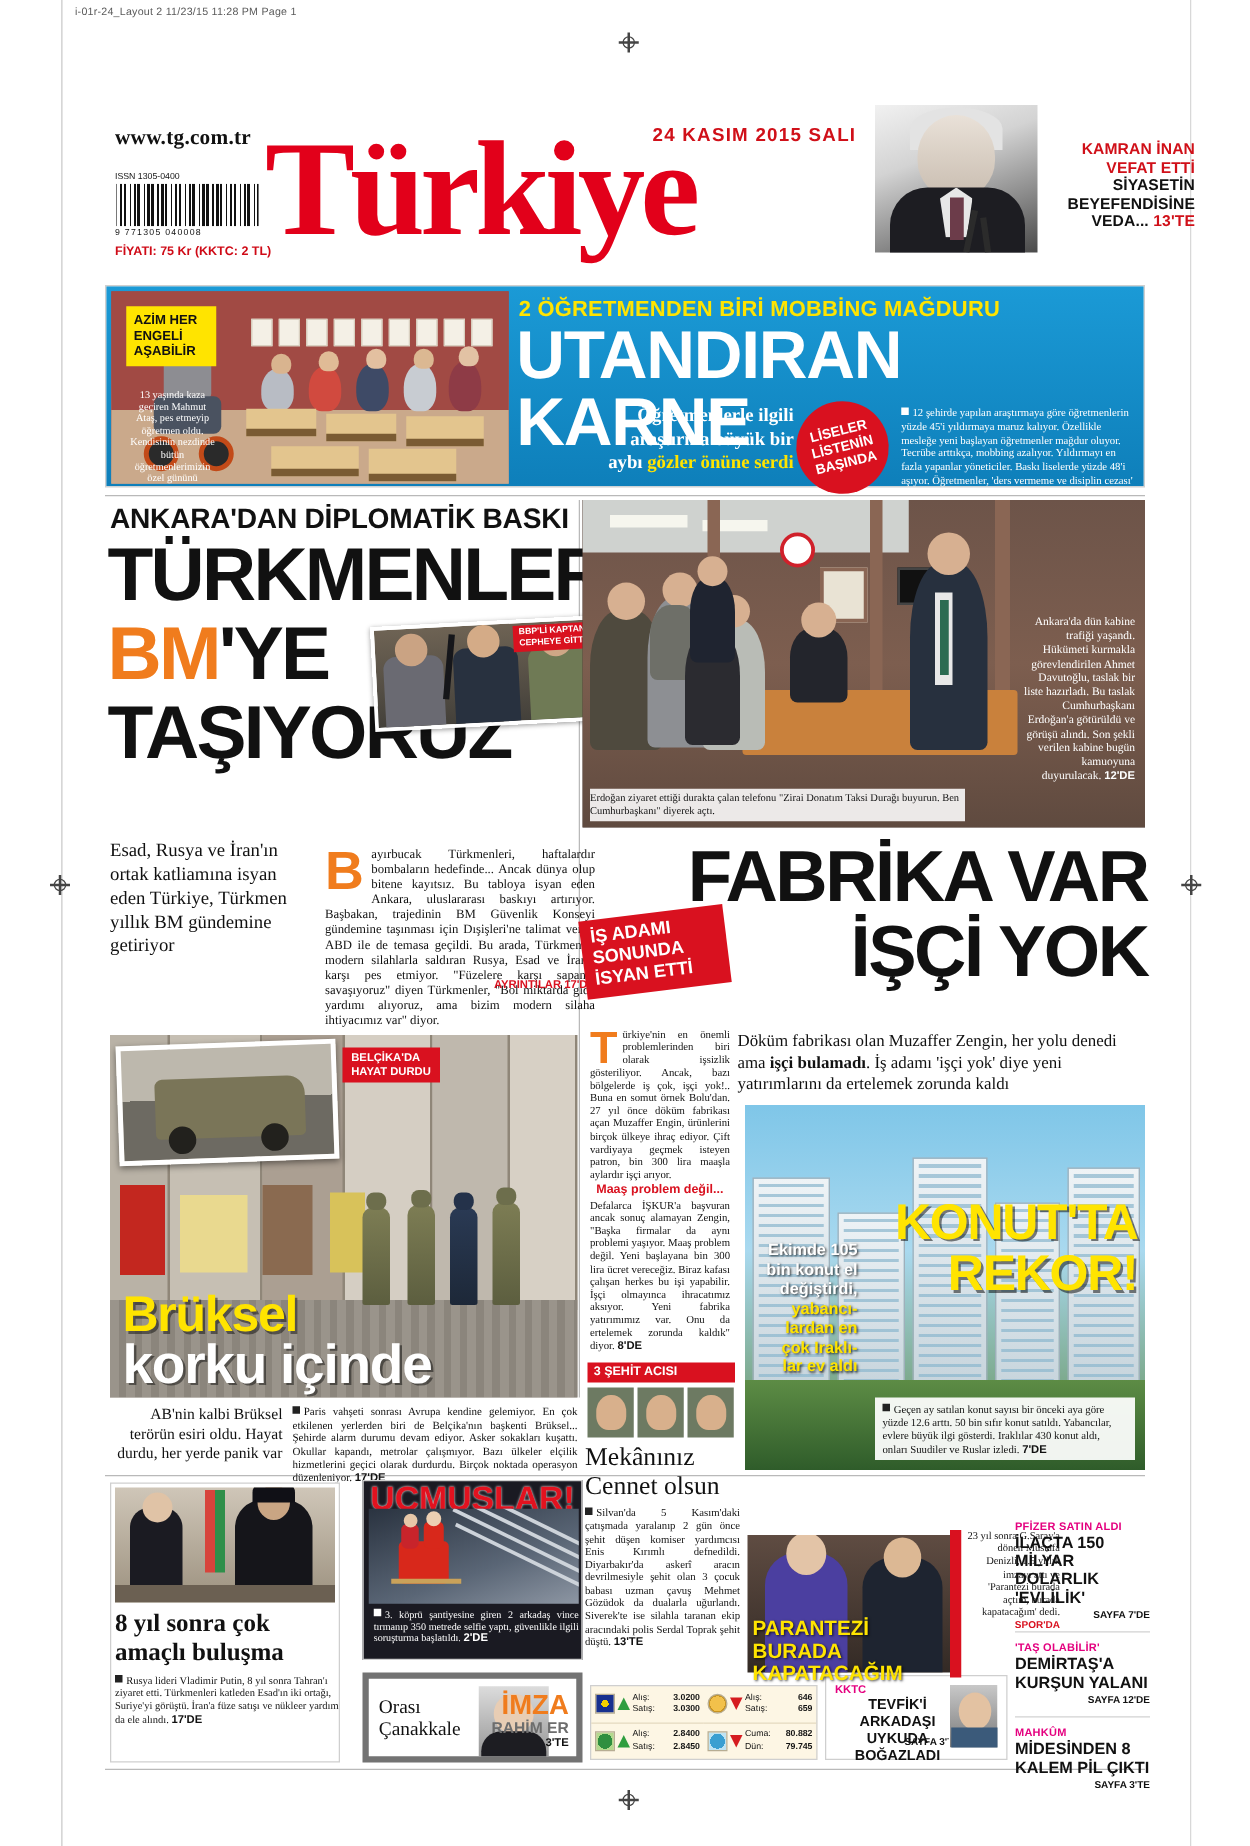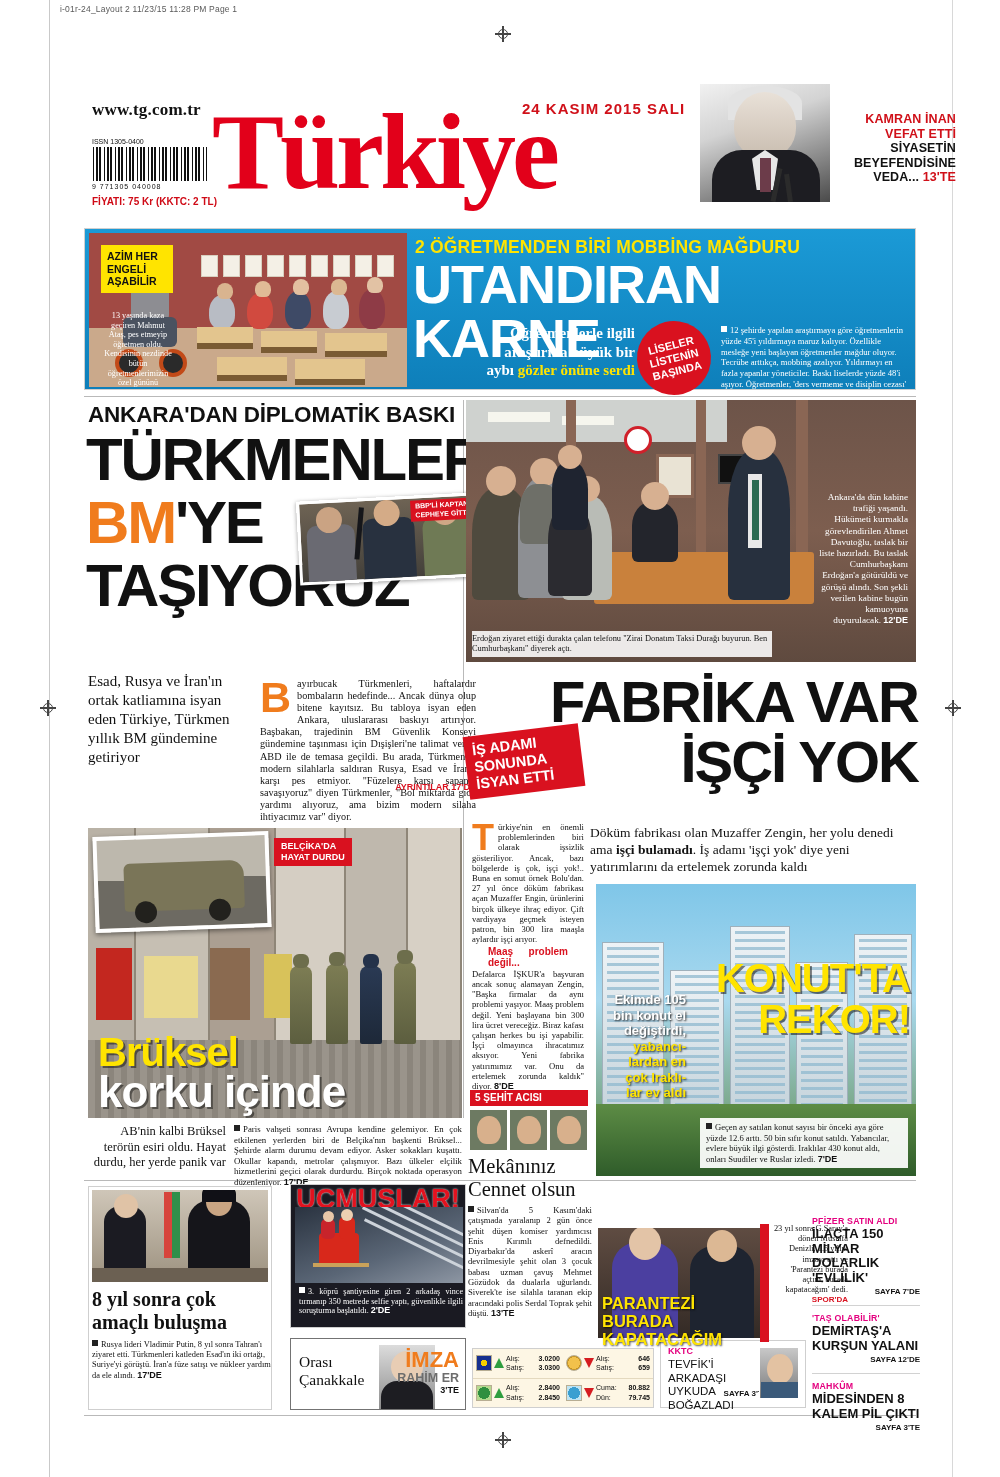--- a/index.html
+++ b/index.html
@@ -160,21 +160,21 @@
              transform:rotate(-7deg); padding:6px 8px;
              font-family:"Liberation Sans",sans-serif; font-weight:700; font-size:14.5px; line-height:17px; }
   .fab-sub { position:absolute; left:590px; top:824px; width:328px;
              font-family:"Liberation Serif",serif; font-size:13.5px; line-height:17px; color:#111; }
   .fab-col { position:absolute; left:472px; top:822px; width:112px;
              font-family:"Liberation Serif",serif; font-size:8.6px; line-height:10.2px; color:#111;
              text-align:justify; }
   .fab-col .dc { float:left; font-family:"Liberation Sans",sans-serif; font-weight:700; font-size:36px;
                  line-height:28px; color:#f07c1d; padding:2px 4px 0 0; }
   .fab-sec { font-family:"Liberation Sans",sans-serif; font-weight:700; font-size:10px; color:#d9111f;
-             display:block; margin:3px 16px 1px; }
+             display:block; margin:3px 5px 1px; }
 
   
   .konut { position:absolute; left:596px; top:884px; width:320px; height:292px; overflow:hidden;
            background:linear-gradient(180deg,#7fc6e8 0%,#a9d9ef 40%,#5f8a4b 100%); }
   .bldg { position:absolute; bottom:64px; background:linear-gradient(180deg,#eef3f6,#c6d4dc);
           border:1px solid #9fb0bb; }
   .bldg::after { content:""; position:absolute; inset:4px;
           background:repeating-linear-gradient(180deg,#8fb9cf 0 3px,transparent 3px 8px); opacity:.75;}
   .greens { position:absolute; left:0; bottom:0; width:100%; height:72px;
             background:linear-gradient(180deg,#5d8c45,#2f5c2a); }
@@ -250,21 +250,21 @@
   .ucm-ph { position:absolute; left:4px; top:22px; width:168px; height:76px; overflow:hidden;
             background:linear-gradient(160deg,#2a3340,#5a6676 60%,#8d96a3); }
   .ucm-cab { position:absolute; left:24px; top:26px; width:40px; height:34px; background:#d8281b; border-radius:4px;}
   .ucm-cable { position:absolute; background:#cdd3da; height:3px; transform:rotate(26deg); }
   .ucm-b { position:absolute; left:8px; top:102px; width:164px;
            font-family:"Liberation Serif",serif; font-size:8.1px; line-height:9.7px; color:#fff;
            text-align:justify; }
   .ucm-b .sq { background:#fff; }
 
   .imza-box { position:absolute; left:290px; top:1338px; width:176px; height:72px;
-              border:1px solid #737373; background:#fff; overflow:hidden; }
+              border:5px solid #737373; background:#fff; overflow:hidden; }
   .imza-txt { position:absolute; left:8px; top:14px; font-family:"Liberation Serif",serif;
               font-size:15.5px; line-height:18px; color:#111; }
   .imza-ph { position:absolute; left:88px; top:6px; width:56px; height:64px; overflow:hidden;
              background:linear-gradient(180deg,#dcdcdc,#8d8d8d); }
   .imza-ph .hd { position:absolute; left:12px; top:6px; width:32px; height:32px; border-radius:50%; background:#e8cdb4;}
   .imza-ph .sj { position:absolute; left:2px; top:36px; width:52px; height:28px; background:#1d1d22; border-radius:16px 16px 0 0;}
   .imza-name { position:absolute; right:6px; top:10px; text-align:right;
                font-family:"Liberation Sans",sans-serif; font-weight:700; }
   .imza-name .i1 { color:#f07c1d; font-size:22px; line-height:22px; display:block; }
   .imza-name .i2 { color:#6d6d6d; font-size:12.5px; line-height:14px; display:block; }
@@ -287,22 +287,22 @@
   .arrow.down { border-left:5px solid transparent;border-right:5px solid transparent;border-top:10px solid #d51c20; }
   .cur-lines { flex:1; font-family:"Liberation Sans",sans-serif; font-size:7px; line-height:9.5px; color:#111; }
   .cur-lines div { display:flex; justify-content:space-between; }
   .cur-lines b { font-weight:700; }
 
   .kktc-box { position:absolute; left:660px; top:1340px; width:146px; height:68px;
               border:1px solid #cfcfcf; background:#fff; }
   .kktc-k { position:absolute; left:7px; top:5px; font-family:"Liberation Sans",sans-serif;
             font-weight:700; font-size:9px; color:#e4007f; }
   .kktc-h { position:absolute; left:7px; top:17px; width:100px;
-            font-family:"Liberation Sans",sans-serif; font-weight:400; font-size:11.5px; line-height:13.5px;
-            color:#111; }
+            font-family:"Liberation Sans",sans-serif; font-weight:700; font-size:11.5px; line-height:13.5px;
+            color:#111;text-align:center; }
   .kktc-p { position:absolute; left:7px; top:48px; width:100px; text-align:right;
             font-family:"Liberation Sans",sans-serif; font-weight:700; font-size:8px; color:#111; }
   .kktc-ph { position:absolute; right:6px; top:6px; width:40px; height:52px; overflow:hidden;
              background:linear-gradient(180deg,#c8c8c8,#7a7a7a); border:1px solid #fff; }
   .kktc-ph .hd { position:absolute; left:7px; top:6px; width:26px; height:30px; border-radius:50%; background:#e3c2a2;}
   .kktc-ph .sj { position:absolute; left:1px; top:34px; width:38px; height:18px; background:#3b5a7a; }
 
   
   .par-ph { position:absolute; left:598px; top:1228px; width:168px; height:110px; overflow:hidden;
             background:linear-gradient(180deg,#5f4c42,#332a25); }
@@ -580,21 +580,21 @@
     </div>
     <div class="bruk-h1">Brüksel</div>
     <div class="bruk-h2">korku içinde</div>
   </div>
   <div class="bruk-sub">AB'nin kalbi Brüksel terörün esiri oldu. Hayat durdu, her yerde panik var</div>
   <div class="bruk-body">
     <span class="sq"></span><span>Paris vahşeti sonrası Avrupa kendine gelemiyor. En çok etkilenen yerlerden biri de Belçika'nın başkenti Brüksel... Şehirde alarm durumu devam ediyor. Asker sokakları kuşattı. Okullar kapandı, metrolar çalışmıyor. Bazı ülkeler elçilik hizmetlerini geçici olarak durdurdu. Birçok noktada operasyon düzenleniyor.</span>
     <b class="pgref">17'DE</b>
   </div>
 
-  <div class="sehit-bar">5 ŞEHİT ACISI</div>
+  <div class="sehit-bar">3 ŞEHİT ACISI</div>
   <div class="sehit-ph" style="left:470px;">
       <span class="fc"></span>
     </div>
   <div class="sehit-ph" style="left:510px;">
       <span class="fc"></span>
     </div>
   <div class="sehit-ph" style="left:550px;">
       <span class="fc"></span>
     </div>
   <div class="sehit-h">

